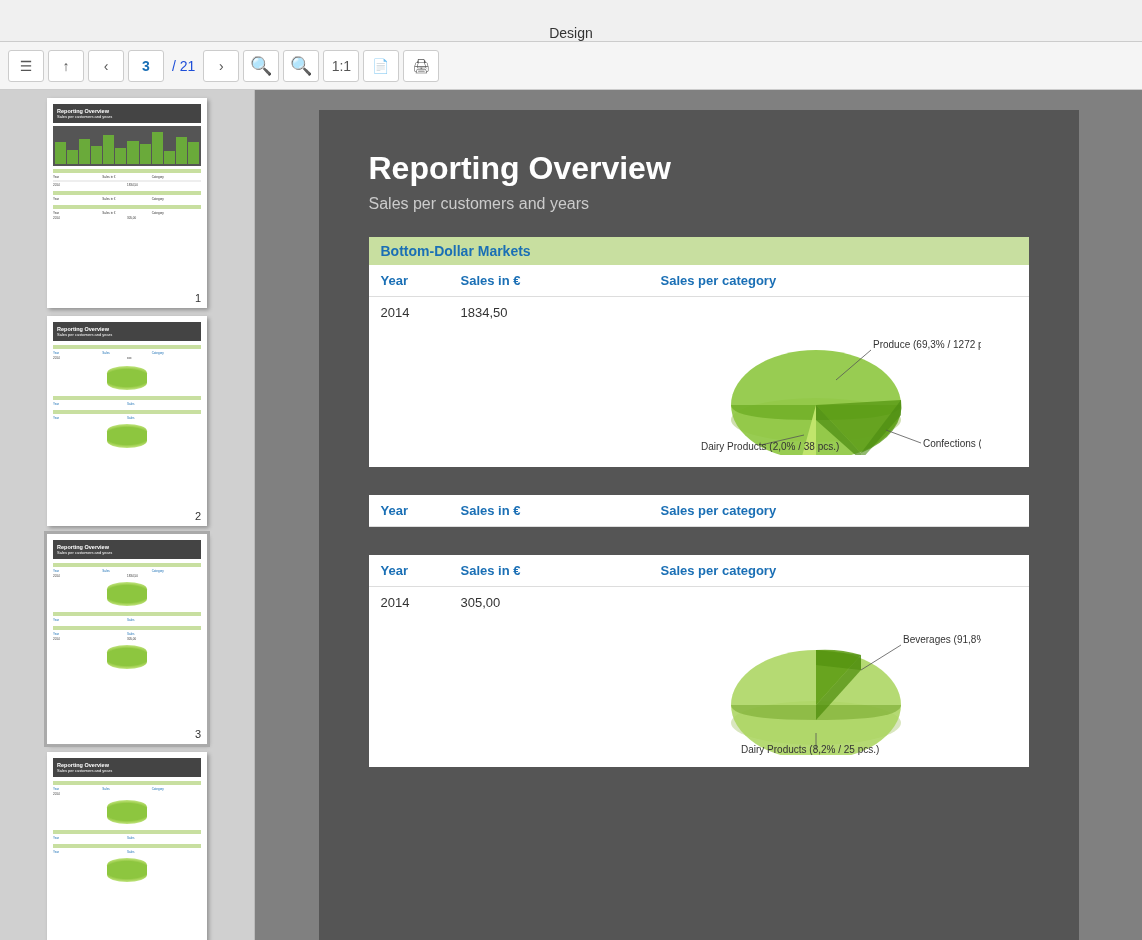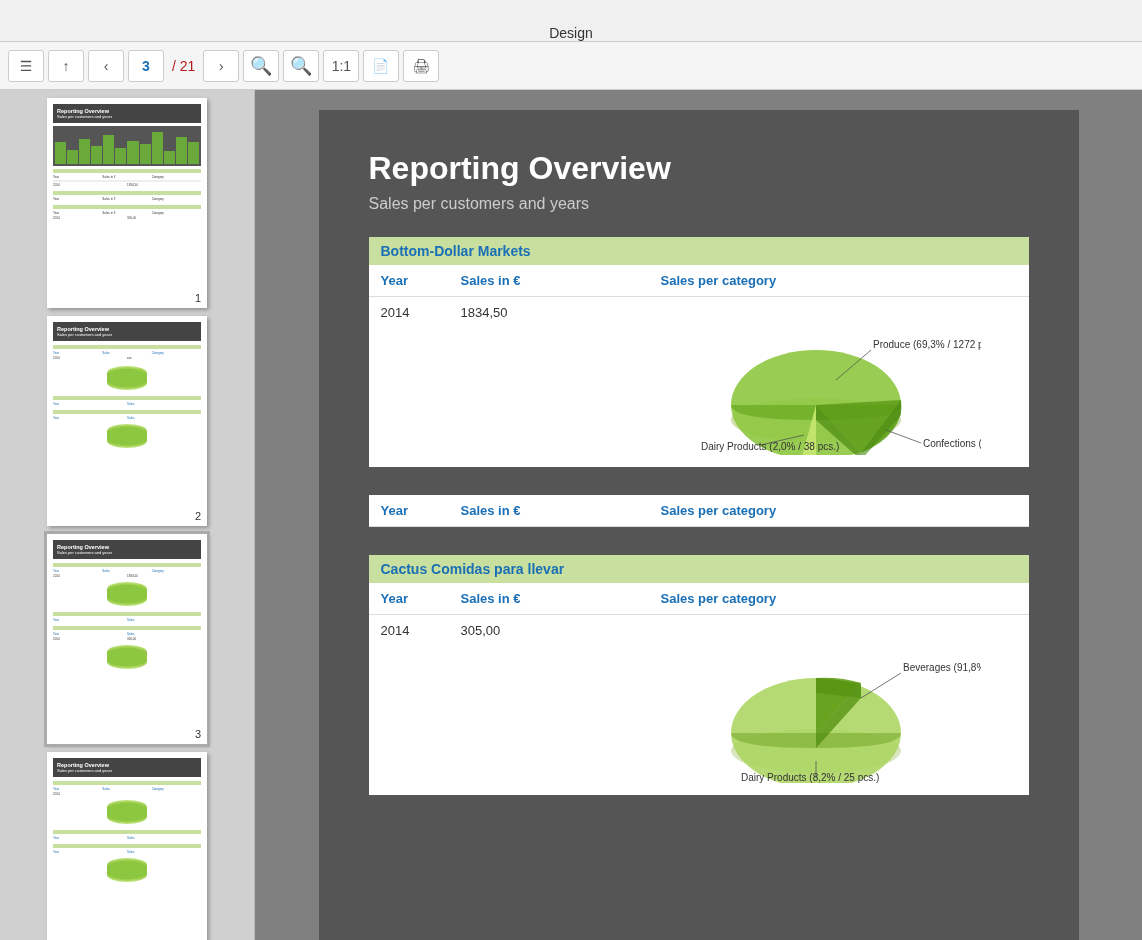--- a/index.html
+++ b/index.html
@@ -75,21 +75,21 @@
       border: 1px solid #ccc;
       border-radius: 3px;
       text-align: center;
       font-size: 14px;
       color: #1a6fb5;
       font-weight: bold;
       background: #fff;
     }
     .page-total {
       font-size: 14px;
-      color: #b91c1c;
+      color: #1d4ed8;
       padding: 0 4px;
     }
 
     
     .main-area {
       display: flex;
       flex: 1;
       overflow: hidden;
     }
 
@@ -496,23 +496,20 @@
         <div class="section-table">
           <div class="col-headers">
             <div class="col-header col-year">Year</div>
             <div class="col-header col-sales">Sales in €</div>
             <div class="col-header col-category">Sales per category</div>
           </div>
         </div>
       </div>
 
       <div class="report-section">
-        <div class="section-header">
-          <span>Cactus Comidas para llevar</span>
-        </div>
         <div class="section-table">
           <div class="col-headers">
             <div class="col-header col-year">Year</div>
             <div class="col-header col-sales">Sales in €</div>
             <div class="col-header col-category">Sales per category</div>
           </div>
           <div class="data-row">
             <div class="cell-year">2014</div>
             <div class="cell-sales">305,00</div>
             <div class="cell-chart">

